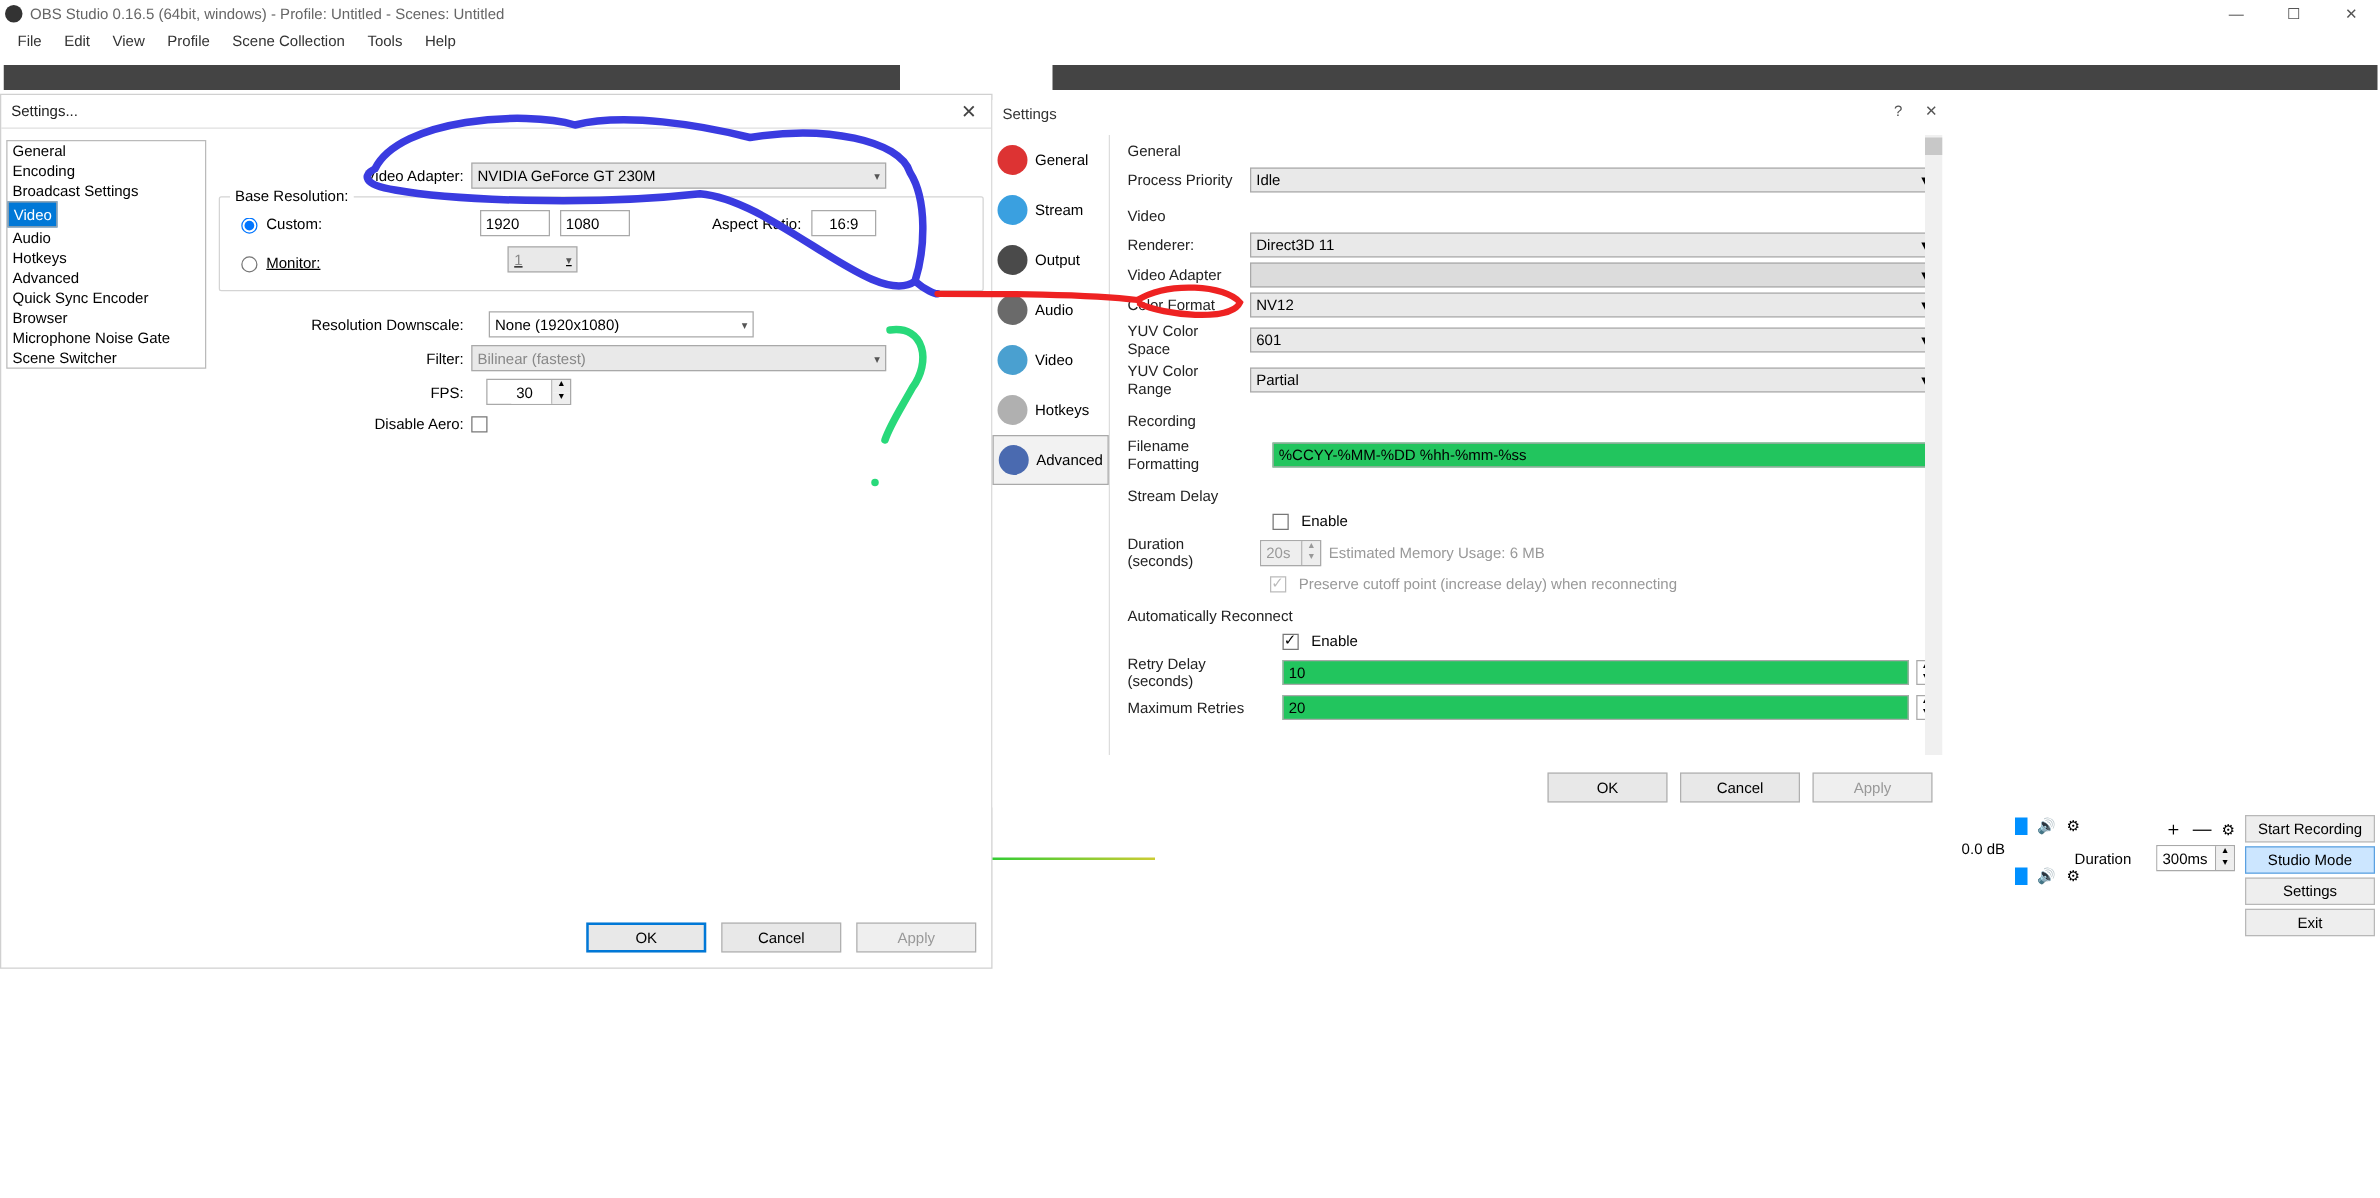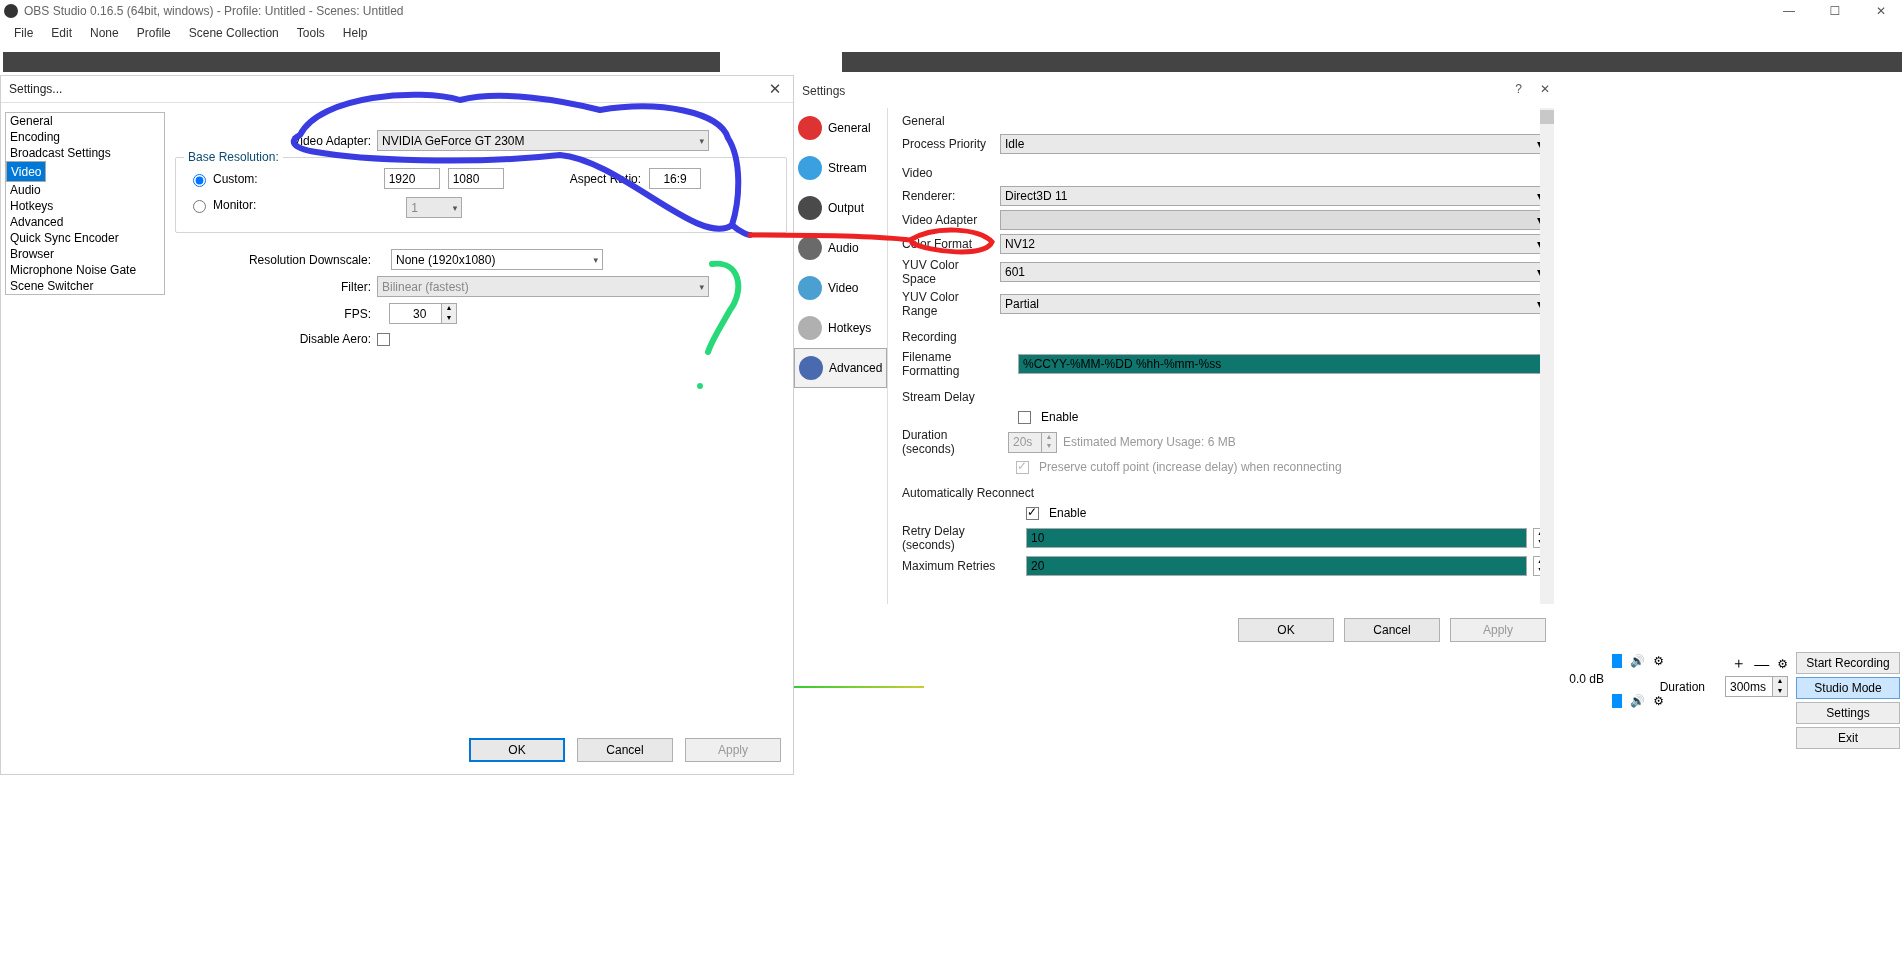--- a/index.html
+++ b/index.html
@@ -21,21 +21,21 @@
   .old-dialog { position: absolute; left: 0; top: 75px; width: 794px; height: 700px; background: #fff; border: 1px solid #d0d0d0; }
   .old-title { padding: 6px 8px; color: #222; border-bottom: 1px solid #e0e0e0; }
   .old-close { position: absolute; right: 6px; top: 4px; width: 24px; height: 20px; text-align: center; color: #444; font-size: 15px; }
   .old-body { position: absolute; top: 34px; left: 0; right: 0; bottom: 38px; }
   .old-nav { position: absolute; left: 4px; top: 2px; width: 160px; border: 1px solid #bababa; background: #fff; }
   .old-nav .ni { padding: 1px 4px; color: #000; }
   .old-nav .ni.sel { background: #0078d7; color: #fff; }
   .old-content { position: absolute; left: 174px; top: 2px; right: 6px; bottom: 2px; }
 
   .group { border: 1px solid #d4d4d4; padding: 10px 12px 14px 12px; margin-bottom: 10px; position: relative; border-radius: 2px; }
-  .grouplabel { position: absolute; top: -8px; left: 8px; background: #fff; padding: 0 4px; color: #0c4a6e; }
+  .grouplabel { position: absolute; top: -8px; left: 8px; background: #fff; padding: 0 4px; color: #000000; }
   .rlbl { text-align: right; display: inline-block; }
   input[type=text].txt, .sel { border: 1px solid #a9a9a9; background: #fff; padding: 1px 4px; height: 21px; }
   .sel { background: #e9e9e9; display: inline-flex; align-items: center; justify-content: space-between; }
   .sel.disabled { background: #e9e9e9; color: #888; }
   .sel .arrow { font-size: 9px; color: #555; margin-left: 4px; }
   .radio { display: inline-flex; align-items: center; gap: 4px; }
   .spin { display: inline-flex; border: 1px solid #a9a9a9; height: 21px; }
   .spin input { border: none; width: 32px; padding: 0 4px; }
   .spin .btns { width: 15px; display: flex; flex-direction: column; border-left: 1px solid #a9a9a9; }
   .spin .btns div { flex: 1; background: #eee; text-align: center; font-size: 7px; line-height: 8px; }
@@ -54,21 +54,21 @@
   .new-nav .nrow { height: 40px; display: flex; align-items: center; gap: 6px; padding-left: 4px; }
   .new-nav .nrow.sel { background: #f2f2f2; }
   .nicon { width: 24px; height: 24px; border-radius: 50%; flex: none; }
   .new-content { flex: 1; padding: 4px 6px 4px 14px; position: relative; overflow: hidden; }
 
   .fs { margin-bottom: 12px; }
   .fs-title { color: #222; margin: 2px 0 6px 0; }
   .frow { display: flex; align-items: center; margin-bottom: 4px; gap: 6px; }
   .frow .flbl { width: 92px; text-align: left; color: #222; }
   .fsel { flex: 1; border: 1px solid #a9a9a9; background: #e9e9e9; height: 20px; display: flex; align-items: center; justify-content: space-between; padding: 0 4px; }
-  .ftxt { flex: 1; border: 1px solid #a9a9a9; background: #0f766e; height: 20px; padding: 0 4px; }
+  .ftxt { flex: 1; border: 1px solid #a9a9a9; background: #22c55e; height: 20px; padding: 0 4px; }
   .cb { width: 13px; height: 13px; border: 1px solid #777; display: inline-block; margin-right: 4px; position: relative; vertical-align: middle; }
   .cb.checked::after { content: "✓"; position: absolute; top: -3px; left: 0; font-size: 12px; }
   .dim { color: #999; }
 
   .new-footer { position: absolute; bottom: 4px; right: 8px; display: flex; gap: 10px; }
   .sbtn { border: 1px solid #b8b8b8; background: #eee; height: 22px; display: flex; align-items: center; justify-content: center; }
   .sbtn.active { background: #cce6ff; border-color: #5aa0e0; }
 
   
   .annot { position: absolute; pointer-events: none; }
@@ -86,21 +86,21 @@
 </div>
 <div class="win-controls">
   <div class="win-btn">—</div>
   <div class="win-btn">☐</div>
   <div class="win-btn">✕</div>
 </div>
 
 <div class="menubar">
   <span class="mi">File</span>
   <span class="mi">Edit</span>
-  <span class="mi">None</span>
+  <span class="mi">View</span>
   <span class="mi">Profile</span>
   <span class="mi">Scene Collection</span>
   <span class="mi">Tools</span>
   <span class="mi">Help</span>
 </div>
 
 <div class="dark-left"></div>
 <div class="dark-right"></div>
 
 <div class="old-dialog">
@@ -138,21 +138,21 @@
             <input type="radio" checked="" style="">
               <span>Custom:</span>
           </label>
           <span style="width:110px;"></span>
           <input type="text" class="txt" style="width: 56px;" value="1920">
           <input type="text" class="txt" style="width: 56px;" value="1080">
           <span style="width:50px;"></span>
           <span>Aspect Ratio:</span>
           <input type="text" class="txt" style="width: 52px; text-align: center;" readonly="" value="16:9">
         </div>
-        <div style="display:flex;align-items:flex-start;gap:20px;">
+        <div style="display:flex;align-items:flex-end;gap:20px;text-decoration:underline;">
           <label class="radio">
             <input type="radio" style="">
               <span>Monitor:</span>
           </label>
           <span style="width:110px;"></span>
           <div class="sel disabled" style="width:56px;">
             <span>1</span>
               <span class="arrow">▾</span>
           </div>
         </div>

